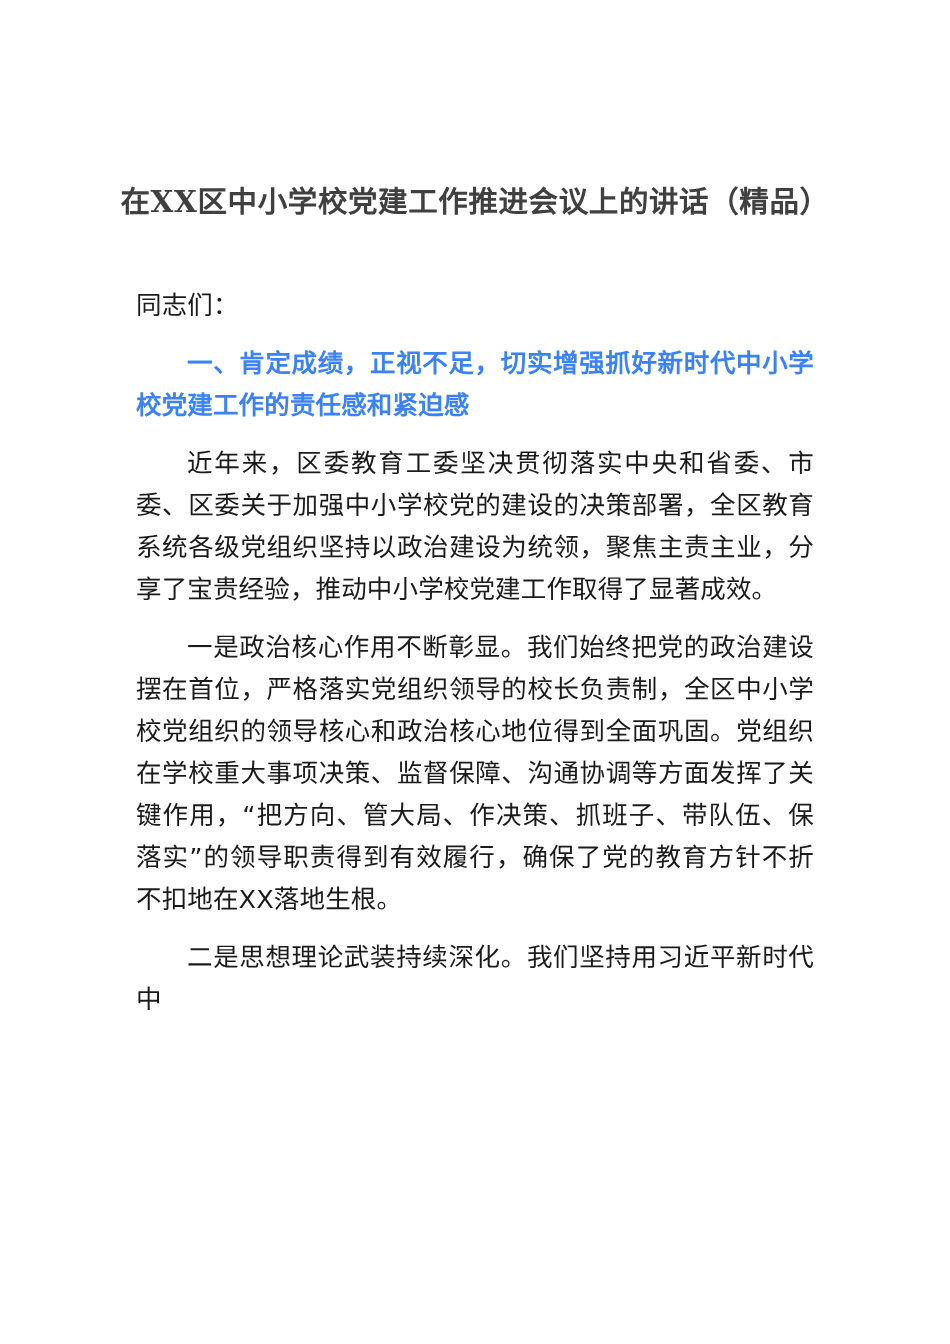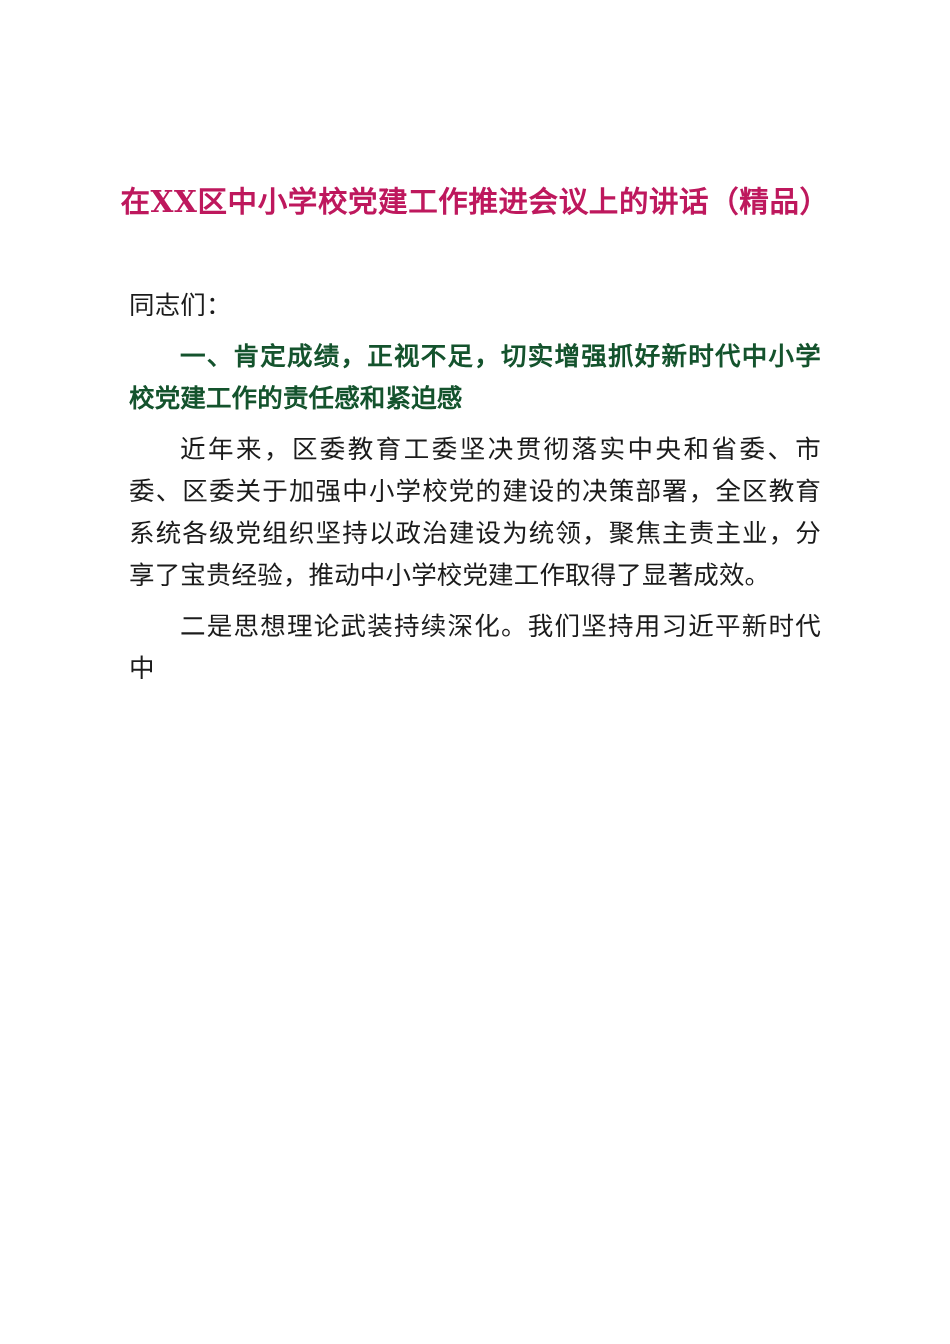--- a/index.html
+++ b/index.html
@@ -25,67 +25,68 @@
     width: 710px;
   }
 
   
   .doc-title {
     font-family: "DejaVu Serif", "Liberation Serif", serif;
     font-weight: bold;
     font-size: 29.5px;
     line-height: 42px;
     letter-spacing: 0.6px;
-    color: #be185d;
+    color: #404040;
     text-align: center;
     margin: 0;
     padding-top: 181px;
     white-space: nowrap;
   }
 
   
   .para {
     font-family: "DejaVu Sans", "Liberation Sans", sans-serif;
     font-size: 25.5px;
     line-height: 42px;
     color: #1b1b1b;
-    margin: 9px;
+    margin: 16px;
     text-align: justify;
     text-justify: inter-ideograph;
     letter-spacing: 0.15px;
     -webkit-font-smoothing: antialiased;
   }
 
   .para.salutation {
     text-indent: 0;
     margin-top: 61px;
   }
 
   .para.indent {
     text-indent: 2em;
   }
 
   .para.section-heading {
     font-weight: bold;
     text-indent: 2em;
-    color: #14532d;
+    color: #3b82f6;
   }
 </style>
 </head>
 <body>
 
 <div class="page">
   <div class="doc-body">
 
     <h1 class="doc-title">在XX区中小学校党建工作推进会议上的讲话（精品）</h1>
 
     <p class="para salutation">同志们：</p>
 
 
     <p class="para section-heading">一、肯定成绩，正视不足，切实增强抓好新时代中小学校党建工作的责任感和紧迫感</p>
 
     <p class="para indent">近年来，区委教育工委坚决贯彻落实中央和省委、市委、区委关于加强中小学校党的建设的决策部署，全区教育系统各级党组织坚持以政治建设为统领，聚焦主责主业，分享了宝贵经验，推动中小学校党建工作取得了显著成效。</p>
 
+    <p class="para indent">一是政治核心作用不断彰显。我们始终把党的政治建设摆在首位，严格落实党组织领导的校长负责制，全区中小学校党组织的领导核心和政治核心地位得到全面巩固。党组织在学校重大事项决策、监督保障、沟通协调等方面发挥了关键作用，“把方向、管大局、作决策、抓班子、带队伍、保落实”的领导职责得到有效履行，确保了党的教育方针不折不扣地在XX落地生根。</p>
 
     <p class="para indent">二是思想理论武装持续深化。我们坚持用习近平新时代中</p>
 
   </div>
 </div>
 
 </body></html>

